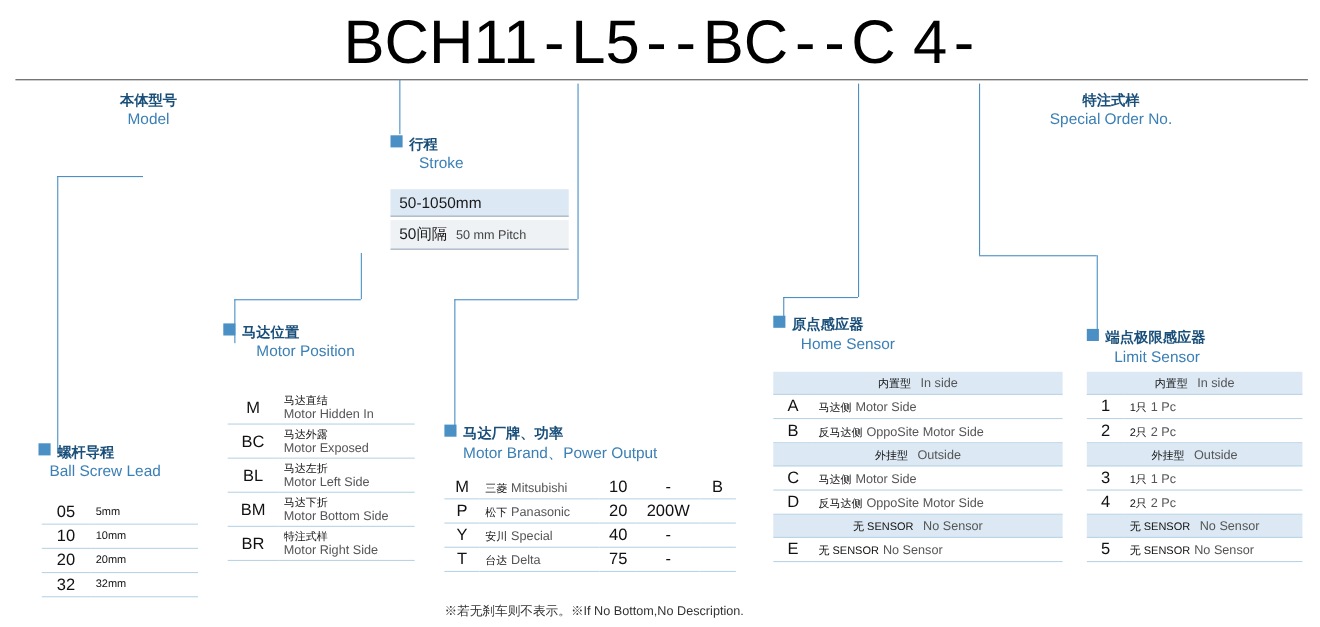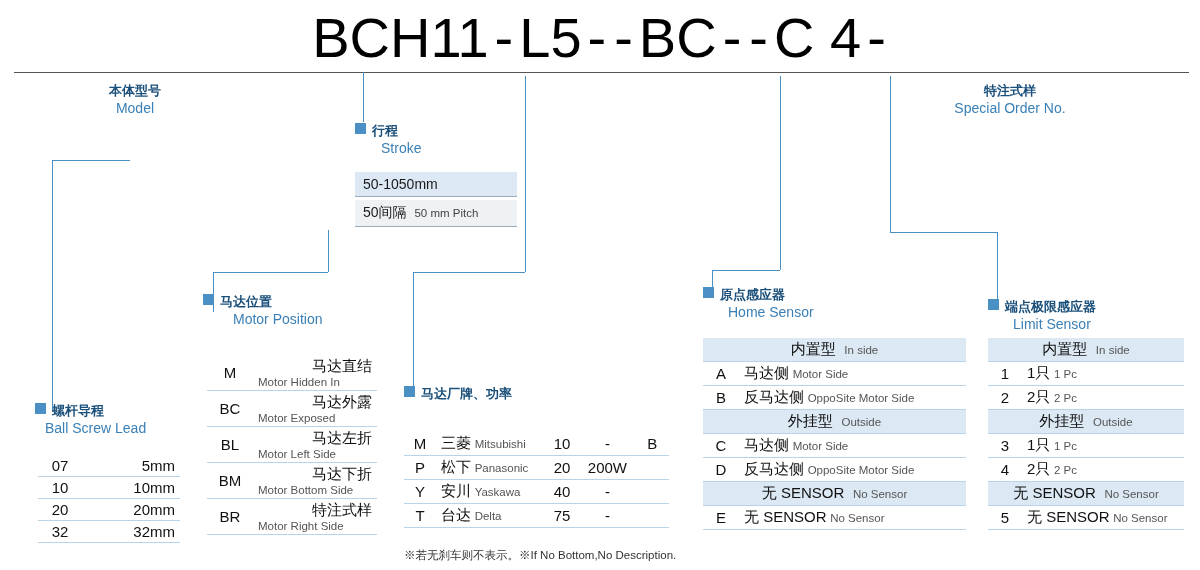--- a/index.html
+++ b/index.html
@@ -23,21 +23,21 @@
   .head.center{text-align:center;}
   .sq{display:inline-block;width:11px;height:11px;background:#4a90c4;margin-right:6px;vertical-align:1px;}
   
   .ln{position:absolute;background:#4a90c4;}
   .lnv{width:1px;}
   .lnh{height:1px;}
   
   .tbl{position:absolute;border-collapse:collapse;font-size:13px;}
   .tbl td{border-bottom:1px solid #b9d4e6;padding:2px 5px;vertical-align:middle;}
   .kcell{font-size:15px;color:#111;text-align:center;white-space:nowrap;}
-  .cn2{font-size:15px;color:#111;white-space:nowrap;text-align:right;}
+  .cn2{font-size:10px;color:#111;white-space:nowrap;}
   .en2{font-size:11.5px;color:#555;white-space:nowrap;}
   .bandblue{background:#dce9f4;}
   .note{position:absolute;font-size:11.5px;color:#333;white-space:nowrap;}
   
   .sbox{position:absolute;border-bottom:1px solid #9ab;}
   .sbox .inner{padding:4px 8px;font-size:14px;white-space:nowrap;}
   .small-en{font-size:11.5px;color:#444;}
 </style>
 </head>
 <body>
@@ -76,20 +76,21 @@
   <div class="en" style="margin-left:10px;">Ball Screw Lead</div>
 </div>
 
 <div class="head" style="left:203px;top:293px;">
   <div class="cn"><span class="sq"></span><span>马达位置</span></div>
   <div class="en" style="margin-left:30px;text-align:right;">Motor Position</div>
 </div>
 
 <div class="head" style="left:404px;top:385px;">
   <div class="cn"><span class="sq"></span><span>马达厂牌、功率</span></div>
+  <div class="en" style="margin-left:17px;">Motor Brand、Power Output</div>
 </div>
 
 <div class="head" style="left:703px;top:274px;margin-top:12px;">
   <div class="cn"><span class="sq"></span><span>原点感应器</span></div>
   <div class="en" style="margin-left:25px;">Home Sensor</div>
 </div>
 
 <div class="head" style="left:988px;top:298px;">
   <div class="cn"><span class="sq"></span><span>端点极限感应器</span></div>
   <div class="en" style="margin-left:25px;">Limit Sensor</div>
@@ -122,21 +123,21 @@
 <div class="sbox" style="left:355px;top:200px;width:162px;background:#eef2f4;">
   <div class="inner">
     <span>50间隔</span>
     <span class="small-en" style="margin-left:4px;">50 mm Pitch</span>
   </div>
 </div>
 
 <table class="tbl" style="left:38px;top:455px;width:142px;">
   <tbody>
       <tr>
-        <td class="kcell" style="width:34px;">07</td>
+        <td class="kcell" style="width:34px;">05</td>
         <td class="cn2">5mm</td>
       </tr>
   <tr>
         <td class="kcell">10</td>
         <td class="cn2">10mm</td>
       </tr>
   <tr>
         <td class="kcell">20</td>
         <td class="cn2">20mm</td>
       </tr>
@@ -198,21 +199,21 @@
   </tr>
   <tr>
     <td class="kcell">P</td>
     <td><span class="cn2">松下</span> <span class="en2">Panasonic</span></td>
     <td class="kcell">20</td>
     <td class="kcell">200W</td>
     <td class="kcell"></td>
   </tr>
   <tr>
     <td class="kcell">Y</td>
-    <td><span class="cn2">安川</span> <span class="en2">Yaskawa</span></td>
+    <td><span class="cn2">安川</span> <span class="en2">Special</span></td>
     <td class="kcell">40</td>
     <td class="kcell">-</td>
     <td class="kcell"></td>
   </tr>
   <tr>
     <td class="kcell">T</td>
     <td><span class="cn2">台达</span> <span class="en2">Delta</span></td>
     <td class="kcell">75</td>
     <td class="kcell">-</td>
     <td class="kcell"></td>

